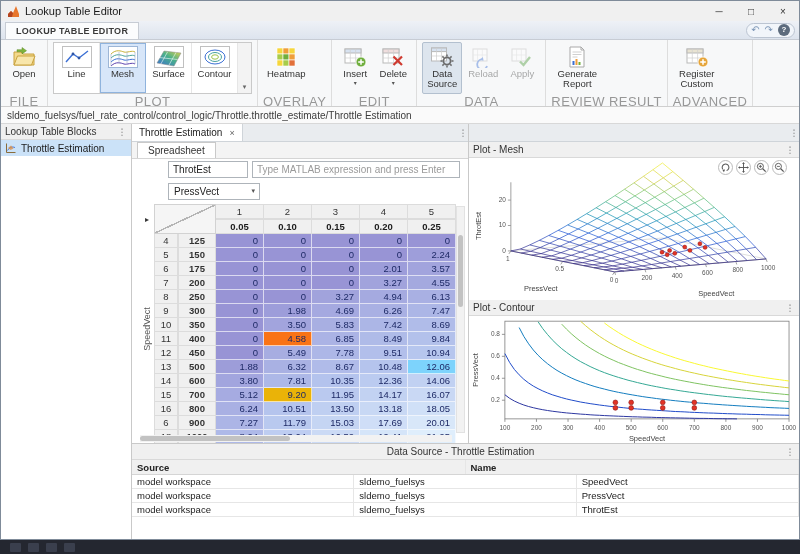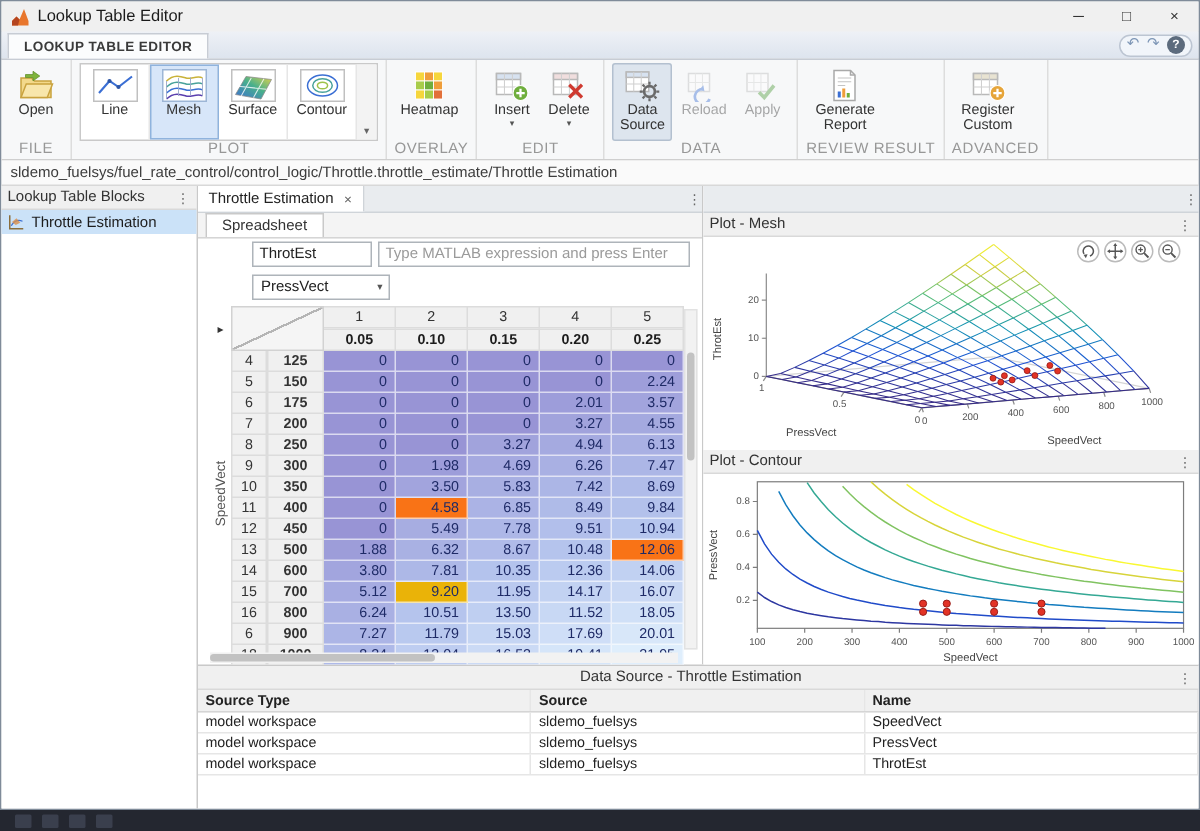--- a/index.html
+++ b/index.html
@@ -13,21 +13,21 @@
 
 .tabstrip{height:19px;background:linear-gradient(#eef1f6,#dde4ee);border-bottom:1px solid #c7ccd4;display:flex;align-items:flex-end;padding:0 4px;flex:0 0 auto;}
 .ribbontab{height:17px;background:#fbfcfd;border:1px solid #c7ccd4;border-bottom:none;padding:0 10px;font-size:9px;font-weight:bold;color:#3a3a3a;display:flex;align-items:center;letter-spacing:.3px;}
 .qat{margin-left:auto;display:flex;align-items:center;gap:5px;padding:0 4px 2px;border:1px solid #bcc5d2;border-radius:8px;background:#f1f5fa;height:15px;margin-bottom:1px;}
 .qat .arrow{font-size:10px;color:#7d96b6;line-height:1;}
 .helpcirc{width:12px;height:12px;border-radius:50%;background:#5c6b7d;color:#fff;font-size:8px;display:flex;align-items:center;justify-content:center;font-weight:bold;}
 
 .toolbar{height:67px;background:#f7f8f9;border-bottom:1px solid #cfcfcf;display:flex;flex:0 0 auto;}
 .tgroup{display:flex;flex-direction:column;border-right:1px solid #ddd;padding:2px 5px 0;}
 .tbtns{flex:1;display:flex;align-items:stretch;gap:2px;}
-.glabel{height:12px;font-size:10px;color:#979797;text-align:center;letter-spacing:.4px;}
+.glabel{height:12px;font-size:13px;color:#979797;text-align:center;letter-spacing:.4px;}
 .tbtn{display:flex;flex-direction:column;align-items:center;justify-content:flex-start;padding:3px 3px 0;border:1px solid transparent;border-radius:2px;min-width:36px;font-size:9.5px;color:#333;}
 .tbtn .lbl,.gitem .lbl{margin-top:1px;line-height:1.08;text-align:center;font-size:9.5px;color:#333;}
 .tbtn.toggled{background:#dde5ee;border-color:#b3c0cf;}
 .tbtn.disabled{opacity:.42;}
 .tinycaret{font-size:6px;color:#555;line-height:1;margin-top:1px;}
 .gallery{display:flex;border:1px solid #c9c9c9;background:#fff;}
 .gitem{width:46px;display:flex;flex-direction:column;align-items:center;padding-top:3px;border-right:1px solid #e6e6e6;}
 .gitem.sel{background:#d7e6f9;outline:1px solid #8fb3dd;outline-offset:-1px;}
 .gdrop{width:13px;display:flex;align-items:flex-end;justify-content:center;background:#f3f3f3;font-size:7px;color:#666;padding-bottom:2px;}
 
@@ -472,21 +472,21 @@
                       <div class="gcell c-val valcell" style="background: rgb(178, 191, 235);">9.51</div>
                       <div class="gcell c-val valcell" style="background: rgb(182, 198, 238);">10.94</div>
                     </div>
                     <div class="grow">
                       <div class="gcell c-idx idxcell">13</div>
                       <div class="gcell c-bp idxcell bold">500</div>
                       <div class="gcell c-val valcell" style="background: rgb(157, 157, 217);">1.88</div>
                       <div class="gcell c-val valcell" style="background: rgb(169, 177, 227);">6.32</div>
                       <div class="gcell c-val valcell" style="background: rgb(176, 187, 233);">8.67</div>
                       <div class="gcell c-val valcell" style="background: rgb(181, 196, 237);">10.48</div>
-                      <div class="gcell c-val valcell" style="background: #f97316;">12.06</div>
+                      <div class="gcell c-val valcell" style="background: #7dd3fc;">12.06</div>
                     </div>
                     <div class="grow">
                       <div class="gcell c-idx idxcell">14</div>
                       <div class="gcell c-bp idxcell bold">600</div>
                       <div class="gcell c-val valcell" style="background: rgb(162, 165, 222);">3.80</div>
                       <div class="gcell c-val valcell" style="background: rgb(173, 184, 231);">7.81</div>
                       <div class="gcell c-val valcell" style="background: rgb(180, 195, 237);">10.35</div>
                       <div class="gcell c-val valcell" style="background: rgb(187, 203, 240);">12.36</div>
                       <div class="gcell c-val valcell" style="background: rgb(193, 209, 242);">14.06</div>
                     </div>
@@ -498,21 +498,21 @@
                       <div class="gcell c-val valcell" style="background: rgb(186, 201, 239);">11.95</div>
                       <div class="gcell c-val valcell" style="background: rgb(194, 210, 242);">14.17</div>
                       <div class="gcell c-val valcell" style="background: rgb(201, 216, 244);">16.07</div>
                     </div>
                     <div class="grow">
                       <div class="gcell c-idx idxcell">16</div>
                       <div class="gcell c-bp idxcell bold">800</div>
                       <div class="gcell c-val valcell" style="background: rgb(169, 176, 227);">6.24</div>
                       <div class="gcell c-val valcell" style="background: rgb(181, 196, 237);">10.51</div>
                       <div class="gcell c-val valcell" style="background: rgb(191, 207, 241);">13.50</div>
-                      <div class="gcell c-val valcell" style="background: rgb(200, 216, 244);">11.52</div>
+                      <div class="gcell c-val valcell" style="background: rgb(200, 216, 244);">13.18</div>
                       <div class="gcell c-val valcell" style="background: rgb(208, 224, 247);">18.05</div>
                     </div>
                     <div class="grow">
                       <div class="gcell c-idx idxcell">6</div>
                       <div class="gcell c-bp idxcell bold">900</div>
                       <div class="gcell c-val valcell" style="background: rgb(172, 181, 230);">7.27</div>
                       <div class="gcell c-val valcell" style="background: rgb(185, 201, 239);">11.79</div>
                       <div class="gcell c-val valcell" style="background: rgb(197, 213, 243);">15.03</div>
                       <div class="gcell c-val valcell" style="background: rgb(207, 222, 247);">17.69</div>
                       <div class="gcell c-val valcell" style="background: rgb(216, 231, 249);">20.01</div>
@@ -1022,21 +1022,20 @@
 
       </div>
 
       <div class="dsrc">
         <div class="phead centered">
           <div class="ttl">Data Source - Throttle Estimation</div>
           <div class="dots">⋮</div>
         </div>
         <div class="dstable">
           <div class="dsrow hdrrow">
-              <div class="dscell">Source Type</div>
               <div class="dscell">Source</div>
               <div class="dscell">Name</div>
             </div>
           <div>
               <div class="dsrow">
                 <div class="dscell">model workspace</div>
                 <div class="dscell">sldemo_fuelsys</div>
                 <div class="dscell">SpeedVect</div>
               </div>
               <div class="dsrow">

